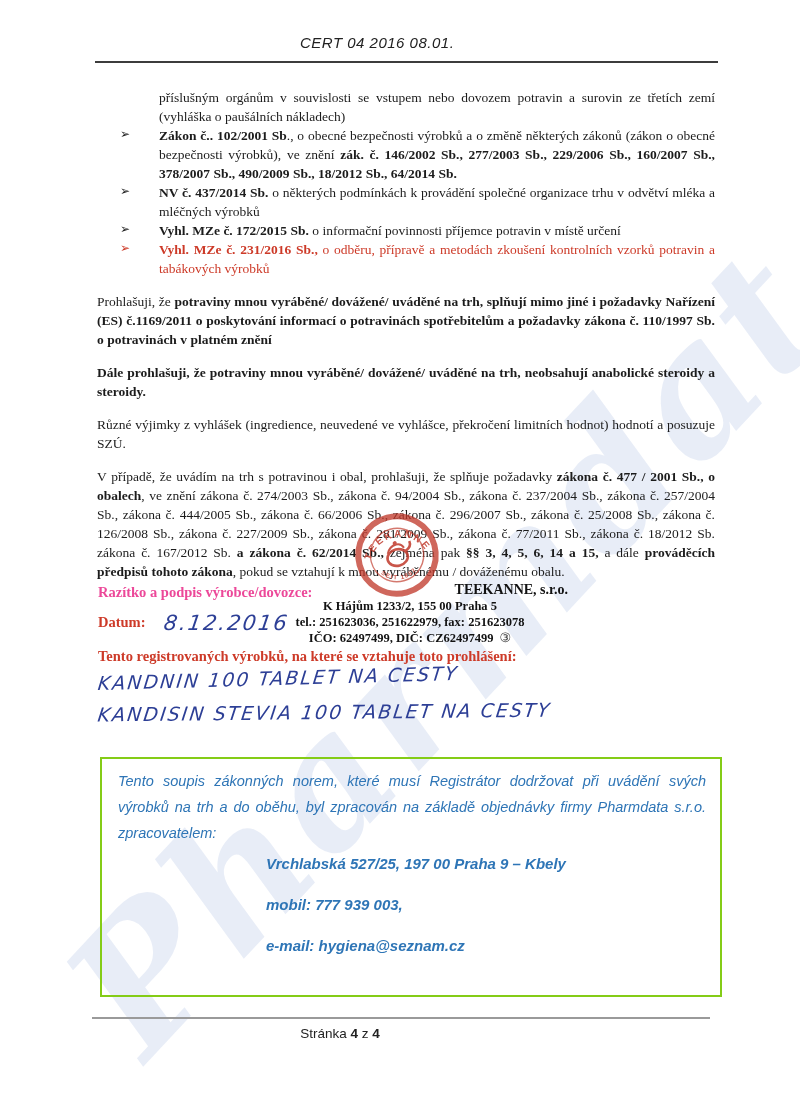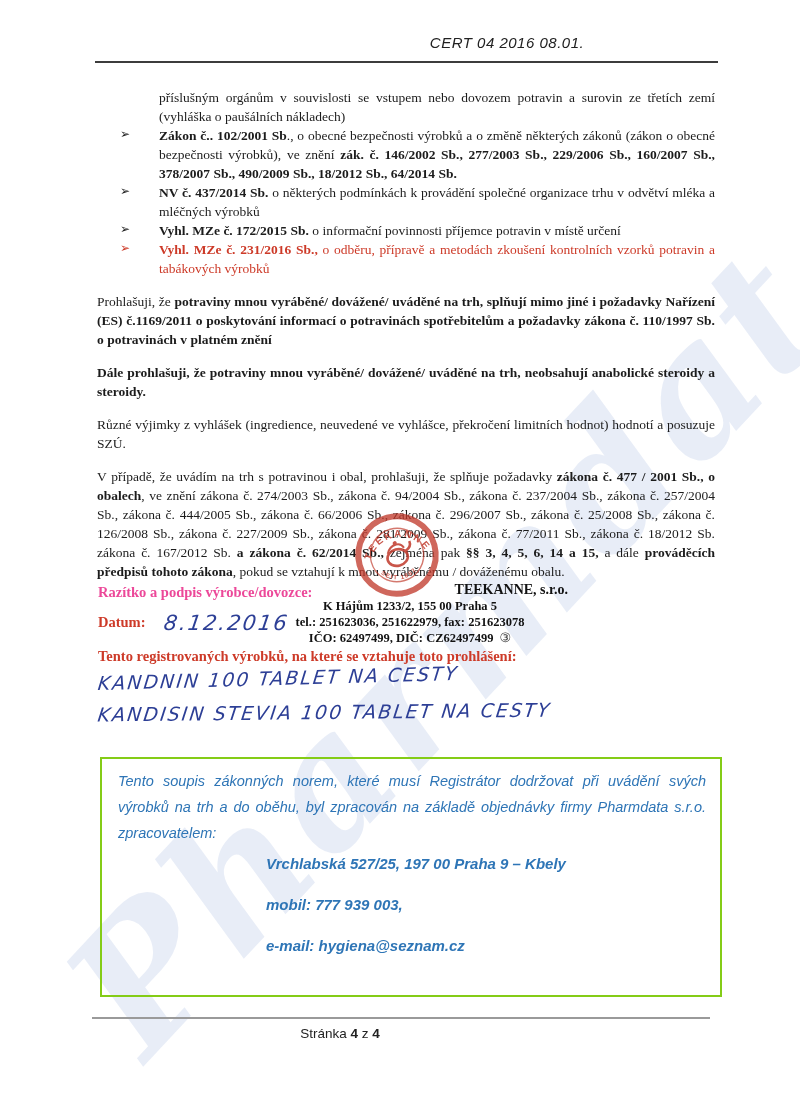--- a/index.html
+++ b/index.html
@@ -12,21 +12,21 @@
   
   .watermark {
     position:absolute; left:26px; top:952px;
     transform:rotate(-47deg); transform-origin:0 0;
     font-family:"DejaVu Serif", serif; font-style:italic; font-weight:bold;
     font-size:175px; letter-spacing:6px; white-space:nowrap;
     color:rgba(116,150,210,0.17); pointer-events:none;
   }
   
   .cert-code {
-    position:absolute; top:34px; left:300px; width:414px; text-align:center;
+    position:absolute; top:34px; left:300px; width:414px; text-align:left;
     font-family:"Liberation Sans", sans-serif; font-style:italic;
     font-size:15px; letter-spacing:0.5px; color:#222;
   }
   .header-rule { position:absolute; top:61px; left:95px; width:623px; height:2px; background:#3c3c3c; }
 
   
   .content { position:absolute; top:88px; left:97px; width:618px; font-size:13.5px; line-height:19px; text-align:justify; }
   .indent-block { margin-left:62px; }
   .bullet { position:relative; padding-left:62px; margin-top:0; }
   .bullet .marker { position:absolute; left:23px; top:-1px; font-family:"DejaVu Sans", sans-serif; font-size:12px; }

